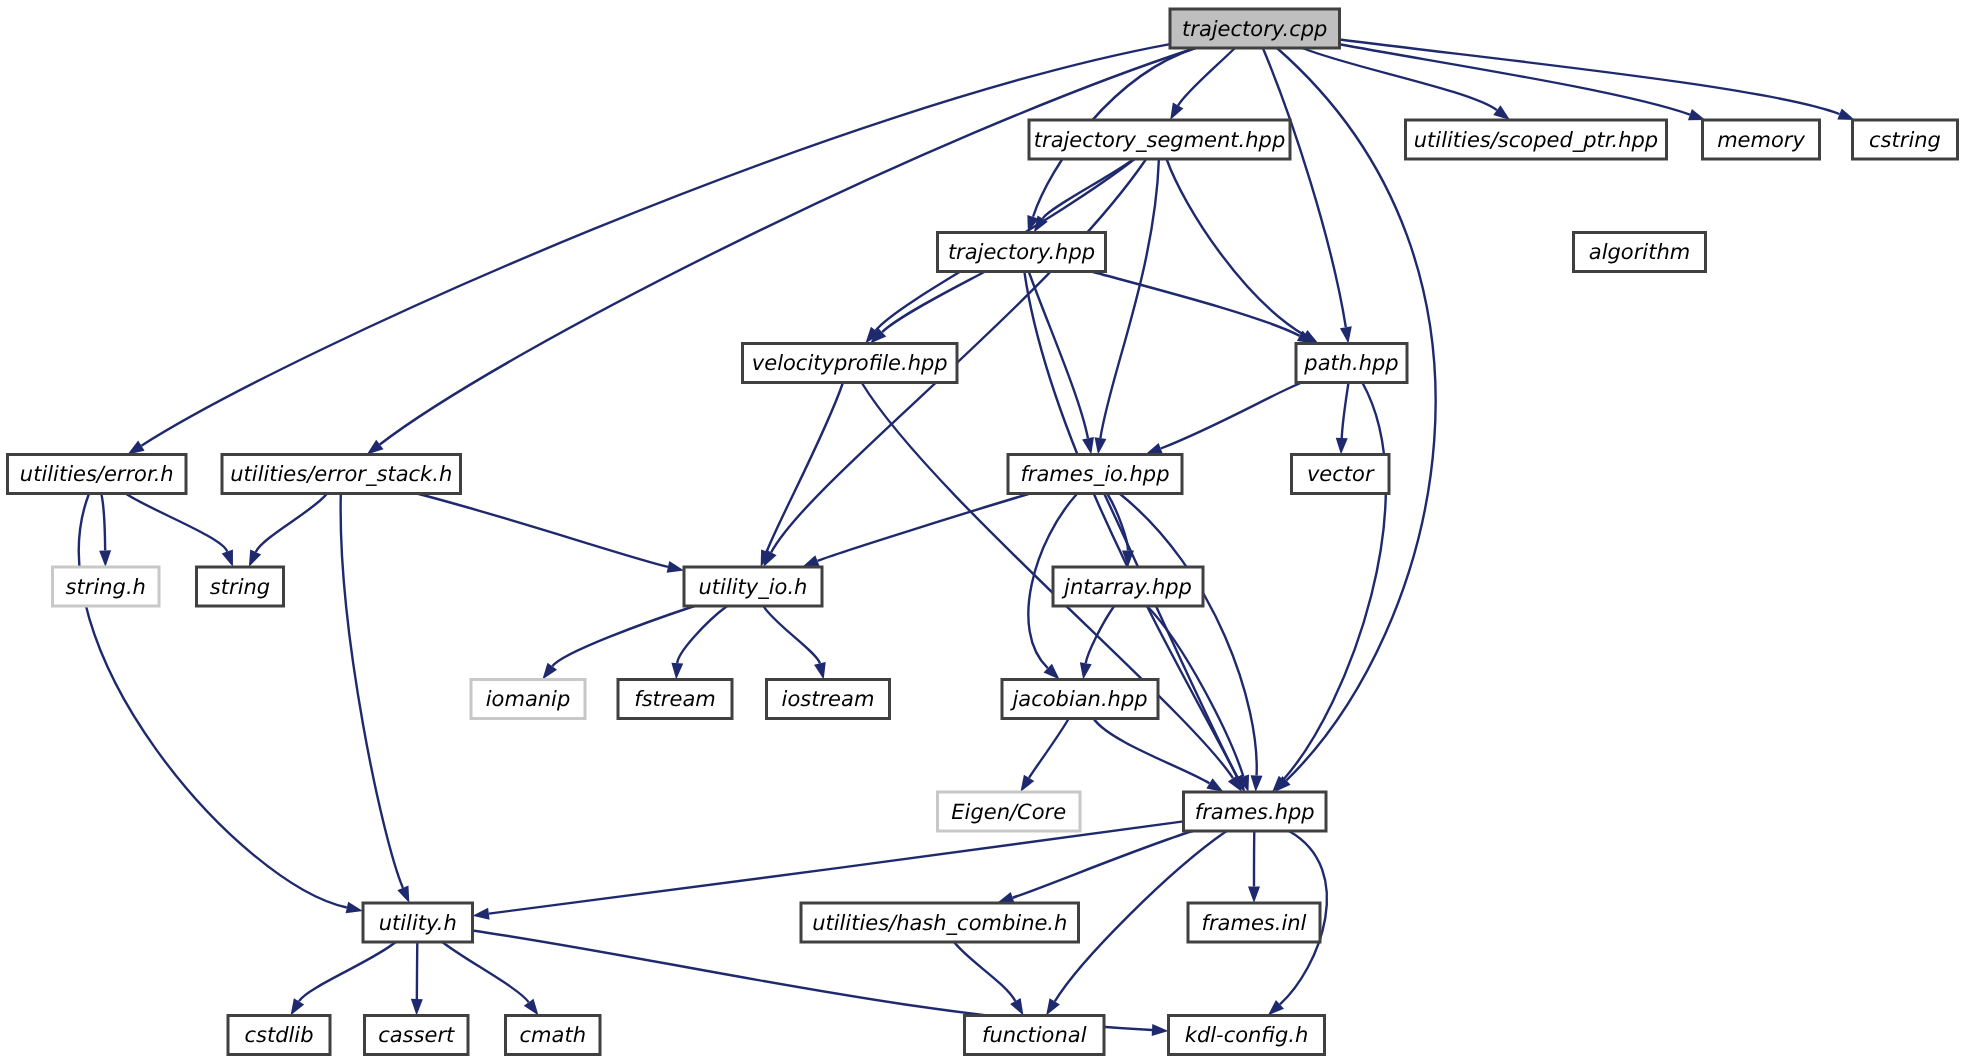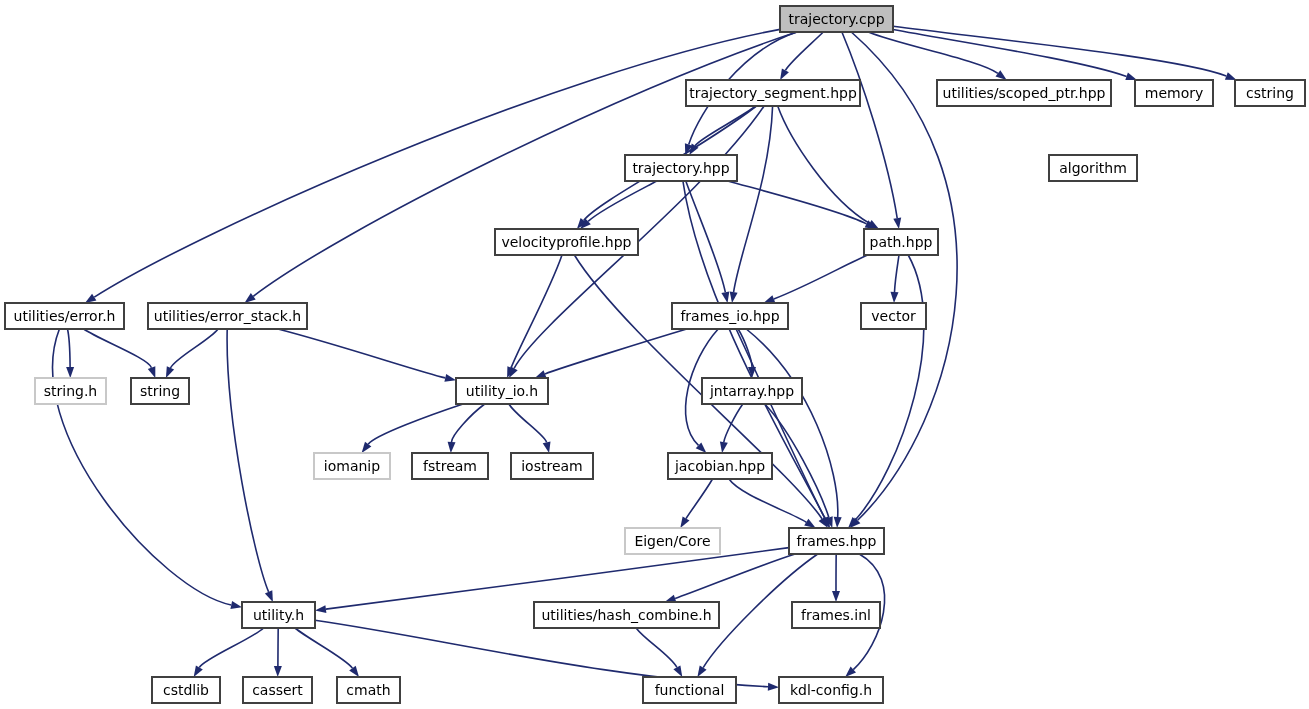--- a/index.html
+++ b/index.html
@@ -11,20 +11,21 @@
   body {
     width: 1309px;
     height: 709px;
     overflow: hidden;
     font-family: "DejaVu Sans", "Liberation Sans", sans-serif;
   }
   #graph-root {
     position: relative;
     width: 1309px;
     height: 665px;
+    font-style: italic;
   }
   svg#dep-graph {
     display: block;
     width: 1309px;
     height: 709px;
   }
   .node-box {
     fill: #ffffff;
     stroke: #404040;
     stroke-width: 2;

